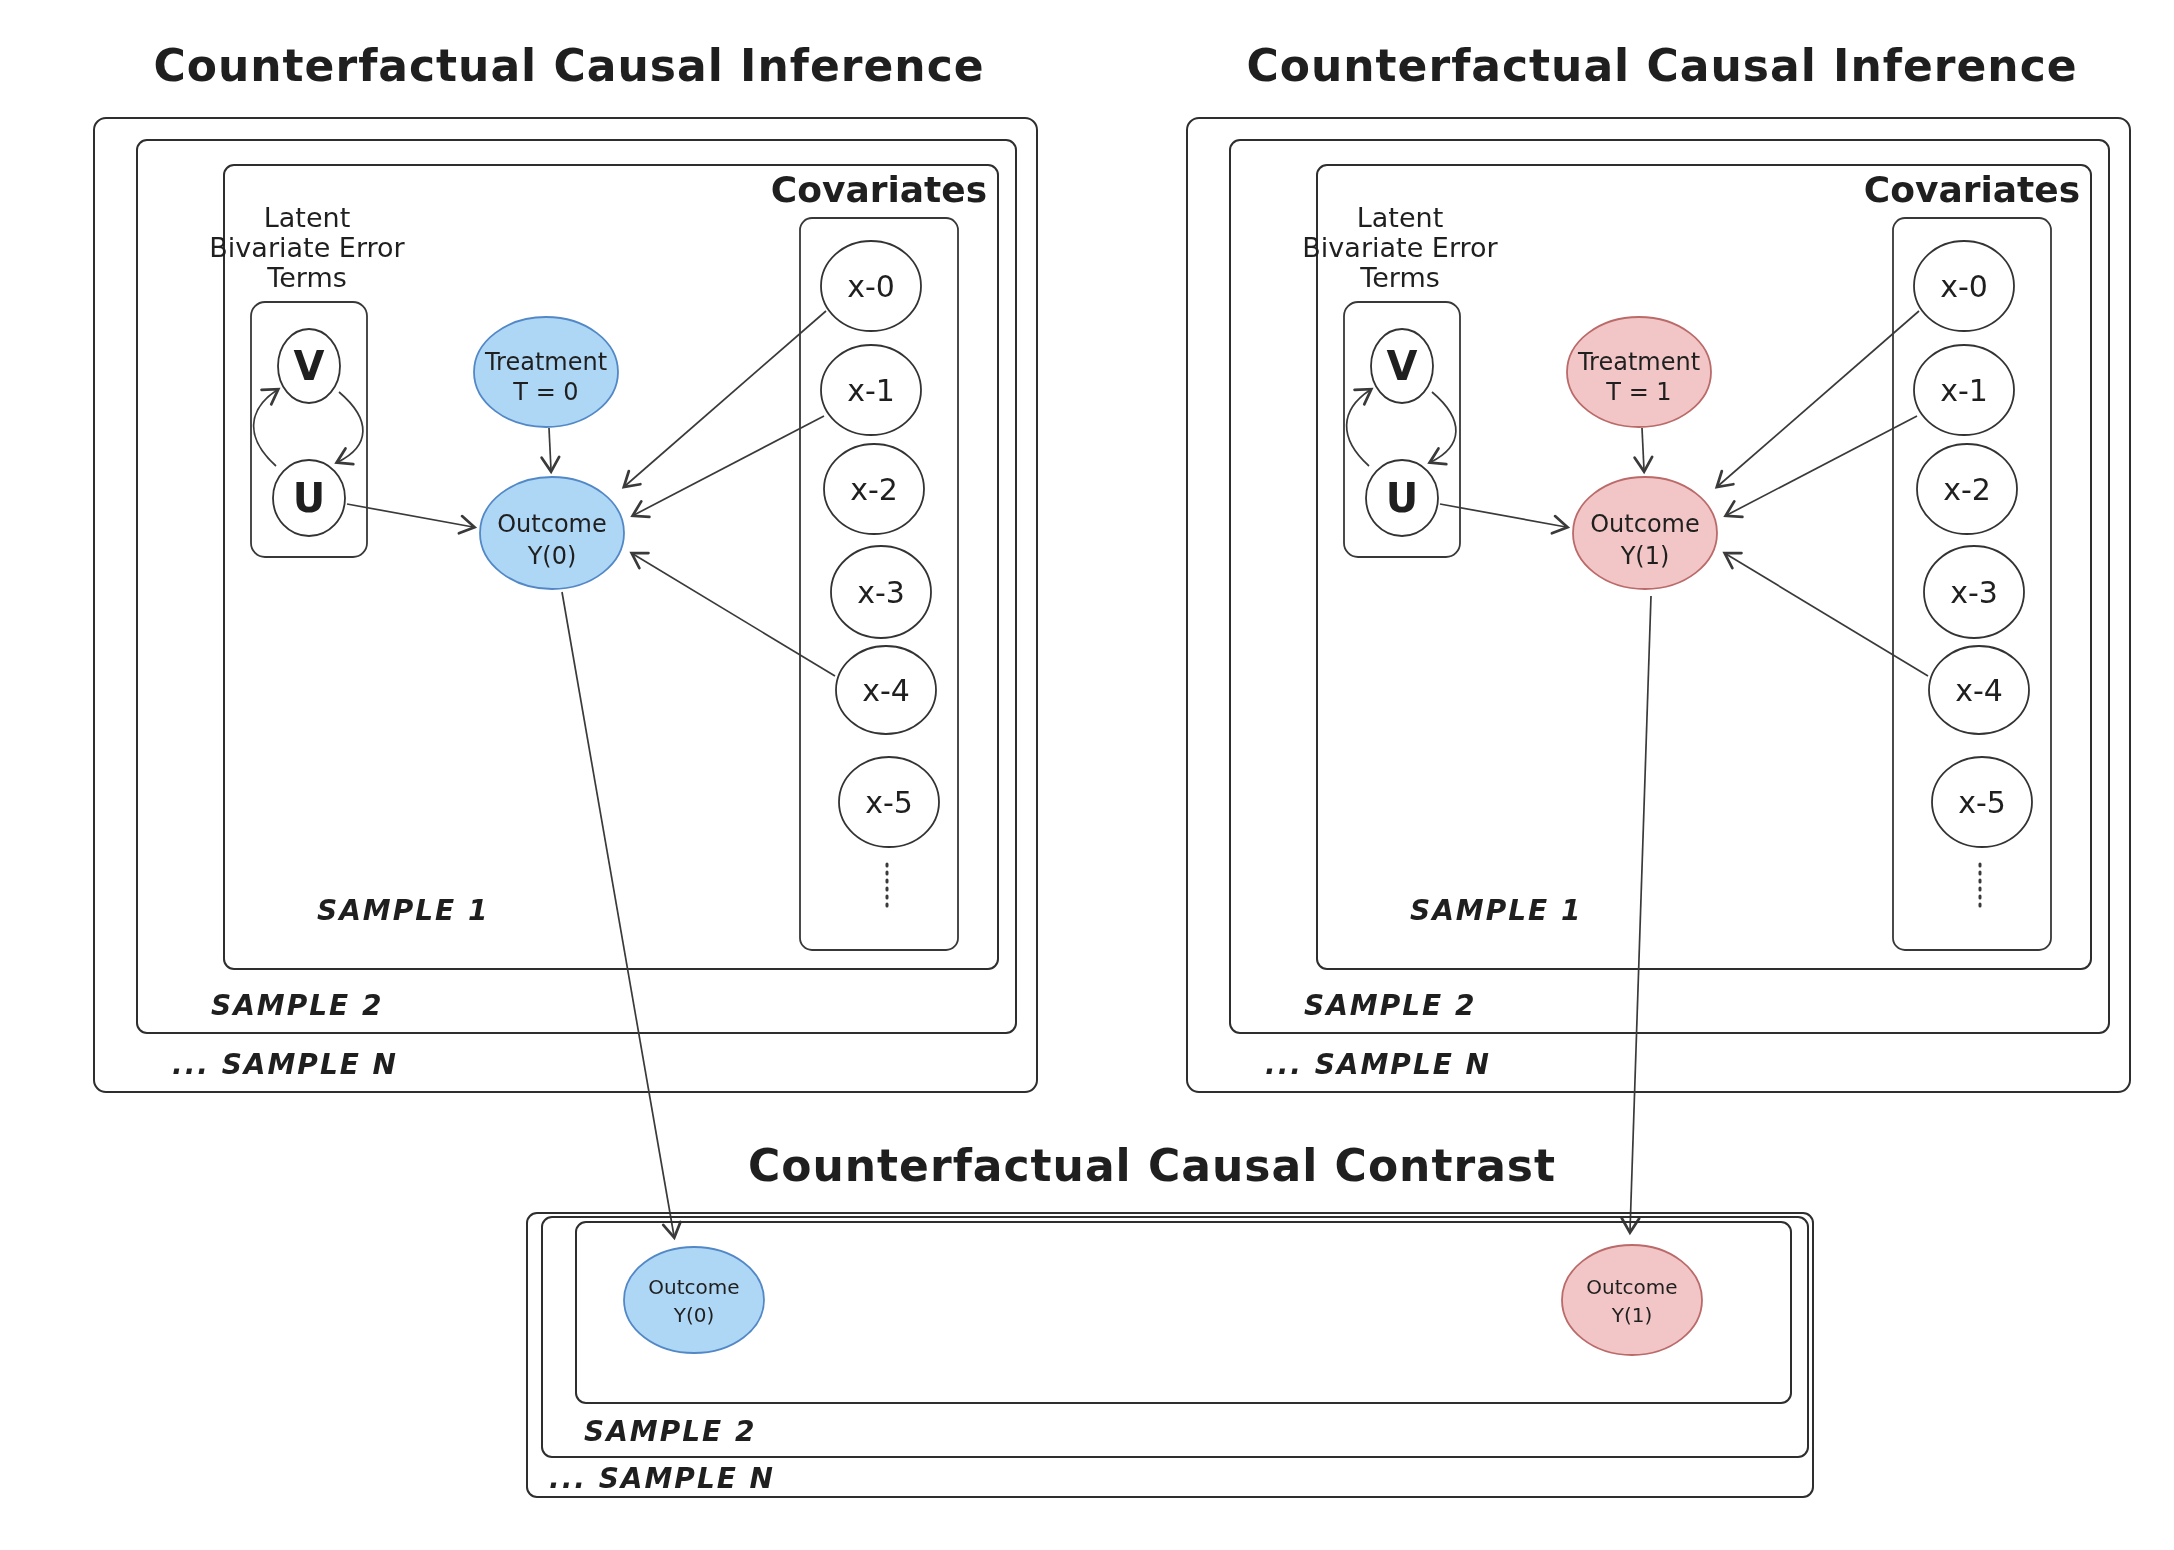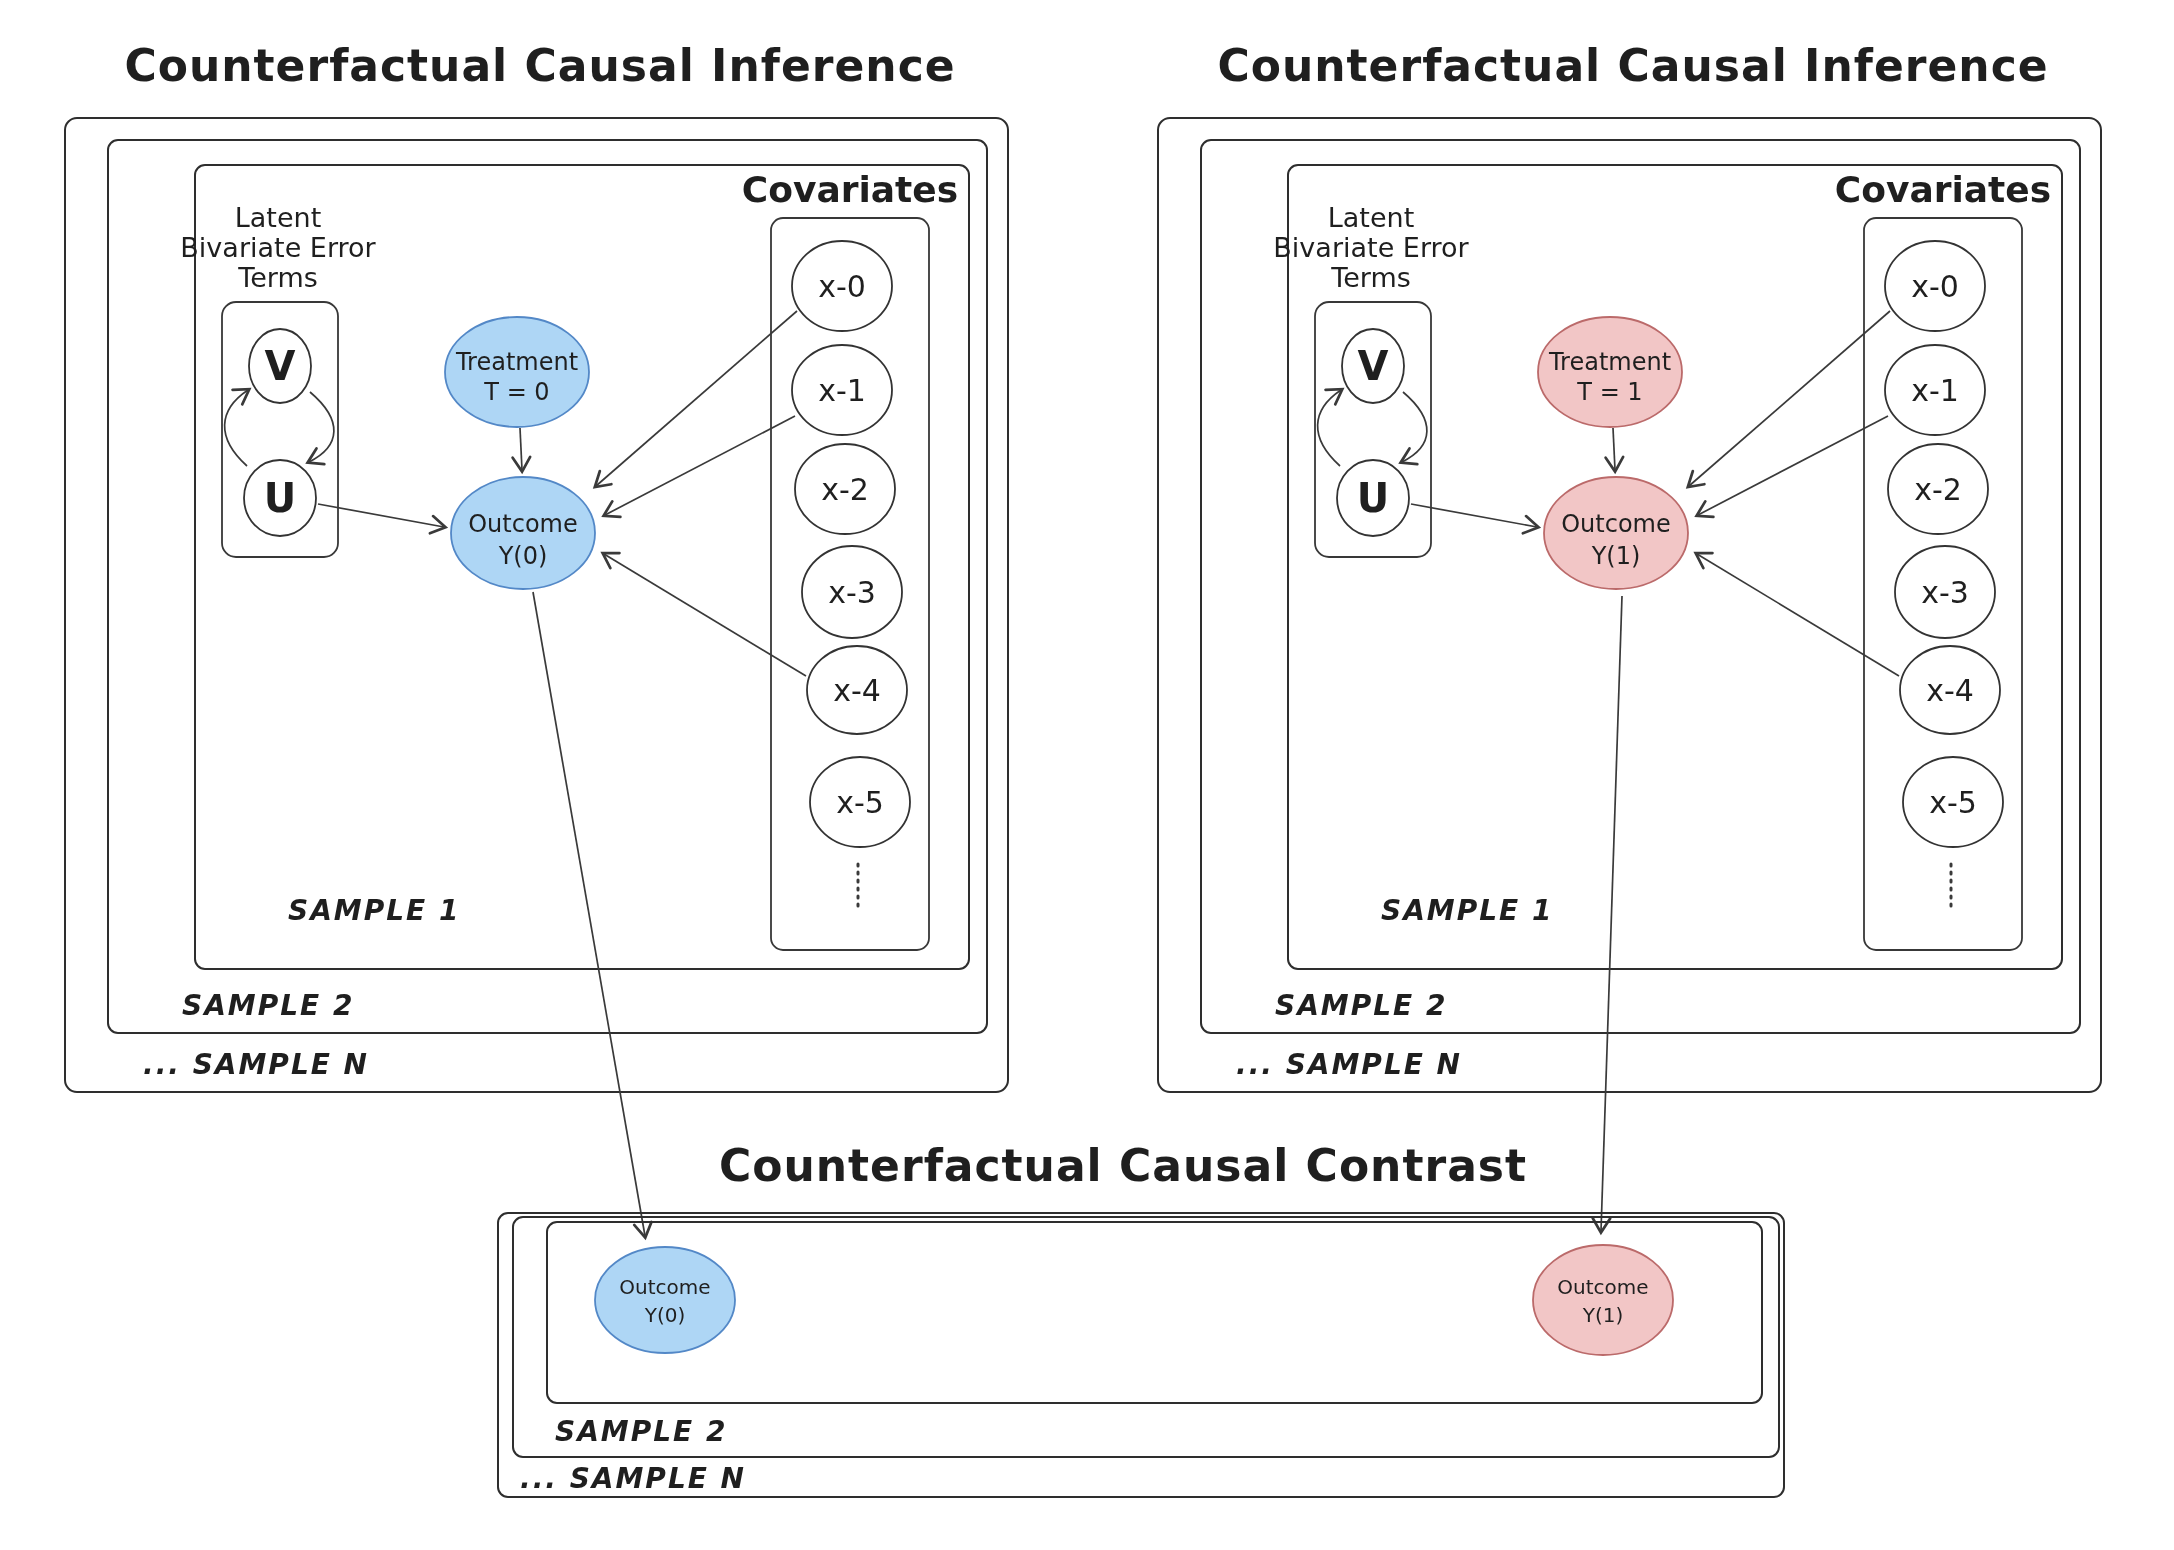--- a/index.html
+++ b/index.html
@@ -1,16 +1,16 @@
 <!DOCTYPE html>
 <html><head>
 <meta charset="utf-8">
 <style>
   html,body{margin:0;padding:0;background:#ffffff;}
-  .stage{width:2082px;height:1550px;position:relative;background:#fff;}
+  .stage{width:2082px;height:1550px;position:relative;background:#fff;padding-left:29px;}
   svg{display:block;}
   .box{fill:none;stroke:#2e2e2e;stroke-width:2;}
   .subbox{fill:none;stroke:#383838;stroke-width:1.8;}
   .plain-ellipse{fill:#ffffff;stroke:#333333;stroke-width:1.8;}
   .node-blue{stroke:#5388c7;stroke-width:1.8;}
   .node-pink{stroke:#bb6a6a;stroke-width:1.8;}
   .edge{fill:none;stroke:#3a3a3a;stroke-width:1.7;}
   .dots{fill:none;stroke:#3a3a3a;stroke-width:3;stroke-dasharray:2 6;stroke-linecap:round;}
   text{fill:#1f1f1f;font-family:"DejaVu Sans",sans-serif;}
   .t-title{font-size:44px;font-weight:600;letter-spacing:1px;}

